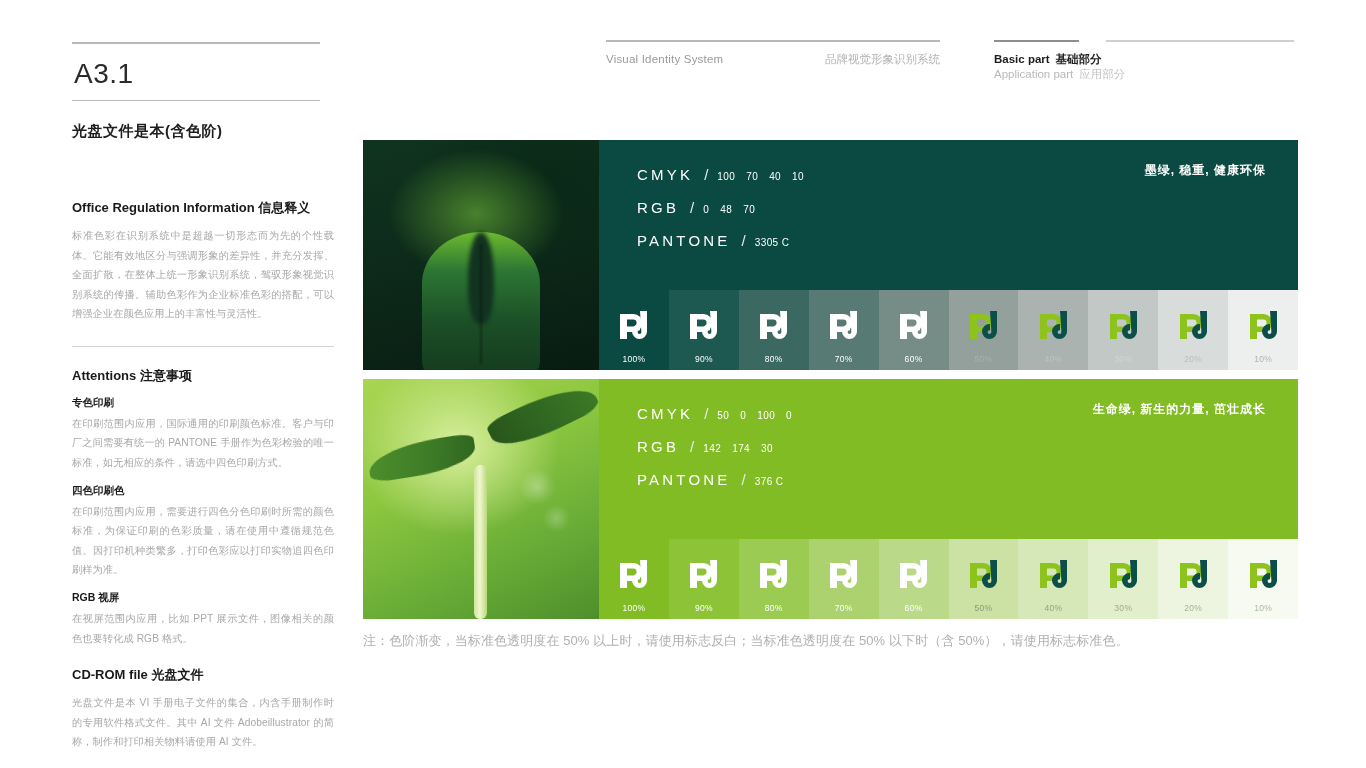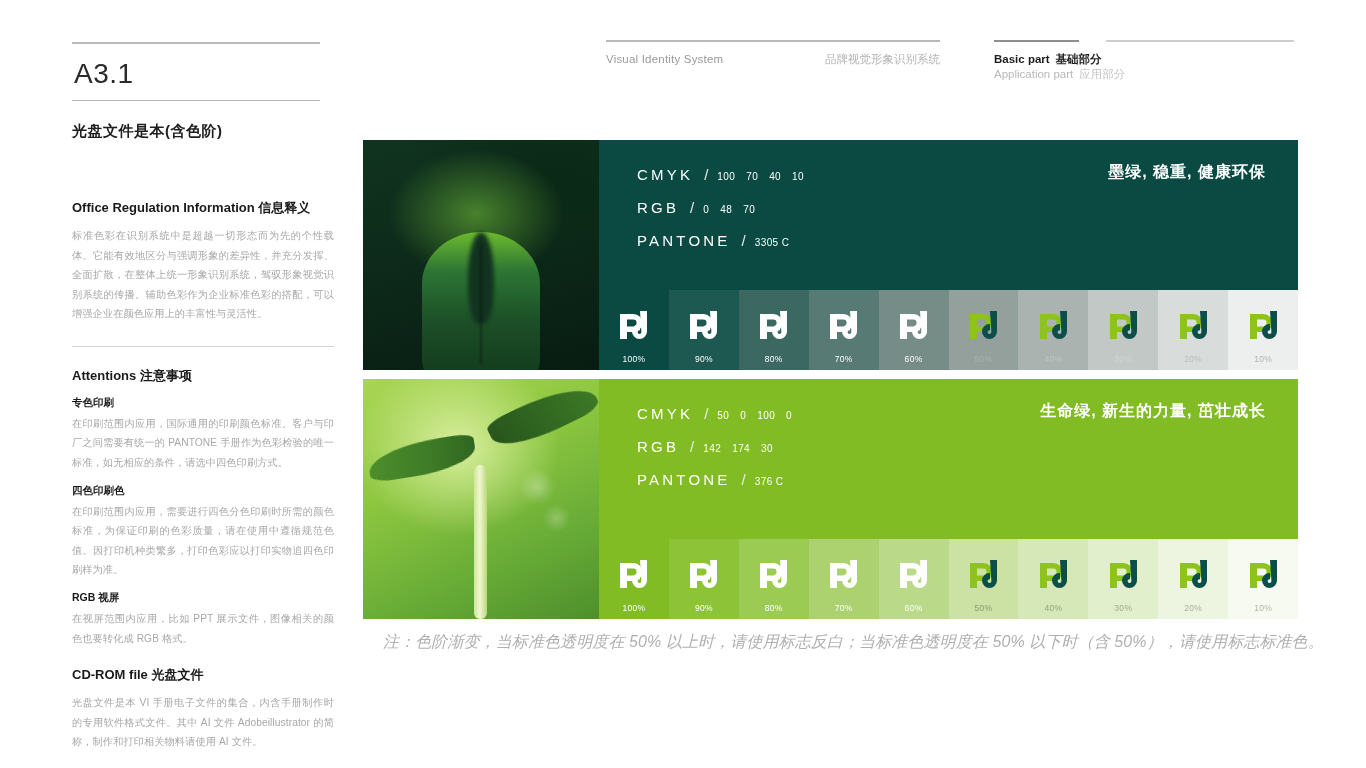--- a/index.html
+++ b/index.html
@@ -56,30 +56,30 @@
   .panel { flex: 1 1 auto; display: flex; flex-direction: column; }
 
   .specs { flex: 1 1 auto; position: relative; padding: 26px 0 0 38px; }
   .spec-row { display: flex; align-items: baseline; margin-bottom: 16px; }
   .spec-k { font-size: 15px; color: #ffffff; letter-spacing: 3.2px;
             font-weight: 300; }
   .spec-slash { font-size: 15px; color: #e6ece9; margin: 0 9px 0 11px; font-weight: 300; }
   .spec-v { font-size: 10px; color: #ffffff; letter-spacing: .4px; }
   .spec-v span { margin-right: 11px; }
   .tagline { position: absolute; right: 32px; top: 22px;
-             font-size: 16px; color: #ffffff; font-weight: bold; letter-spacing: 1px; }
+             font-size: 12px; color: #ffffff; font-weight: bold; letter-spacing: 1px; }
 
   .tints { display: flex; height: 80px; }
   .tint { flex: 1 1 0; position: relative; display: flex;
           flex-direction: column; align-items: center; justify-content: center; }
   .tint .pct { position: absolute; bottom: 6px; font-size: 8.5px; letter-spacing: .3px; }
   .logo { width: 29px; height: 33px; margin-bottom: 8px; display: block; }
 
-  .note { position: absolute; left: 383px; top: 632px; font-size: 16px;
-          color: #b0b0b0; letter-spacing: .1px; font-style: italic; }
+  .note { position: absolute; left: 363px; top: 632px; font-size: 13px;
+          color: #b0b0b0; letter-spacing: .1px; }
 
   
   .leaf-dark { position: absolute; inset: 0;
      background:
        radial-gradient(ellipse 60% 45% at 48% 32%, rgba(120,200,60,.55) 0%, rgba(30,80,35,0) 62%),
        radial-gradient(ellipse 90% 70% at 80% 18%, rgba(10,40,22,.85) 0%, rgba(10,40,22,0) 70%),
        linear-gradient(165deg, #10341f 0%, #0d2a1a 45%, #081c12 100%); }
   .leaf-shape { position: absolute; left: 50%; top: 40%; transform: translateX(-50%);
      width: 118px; height: 150px;
      background: linear-gradient(180deg, #6fbf2e 0%, #2f7a36 26%, #1d5228 60%, #143a1e 100%);

